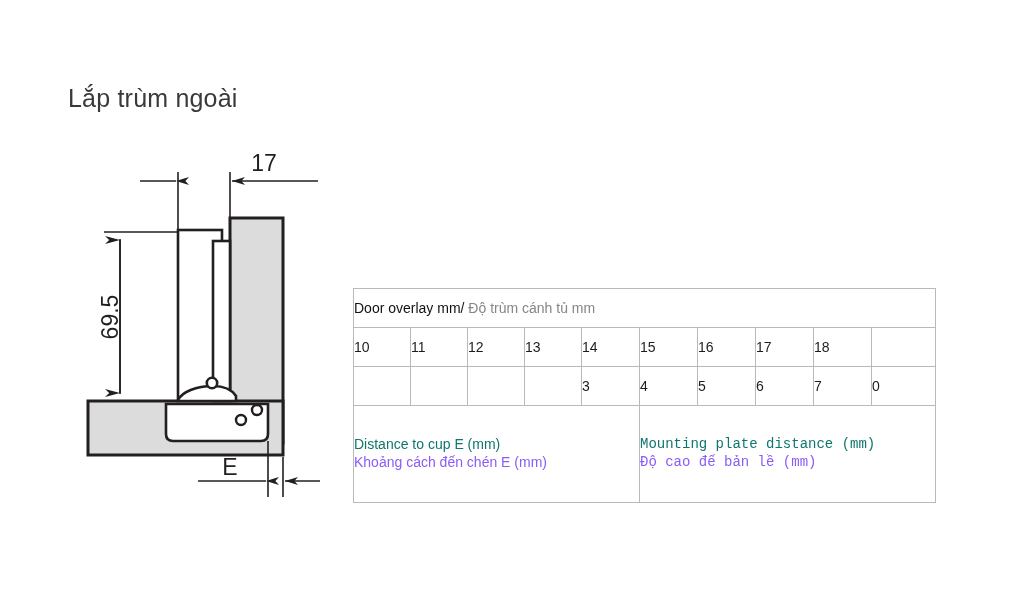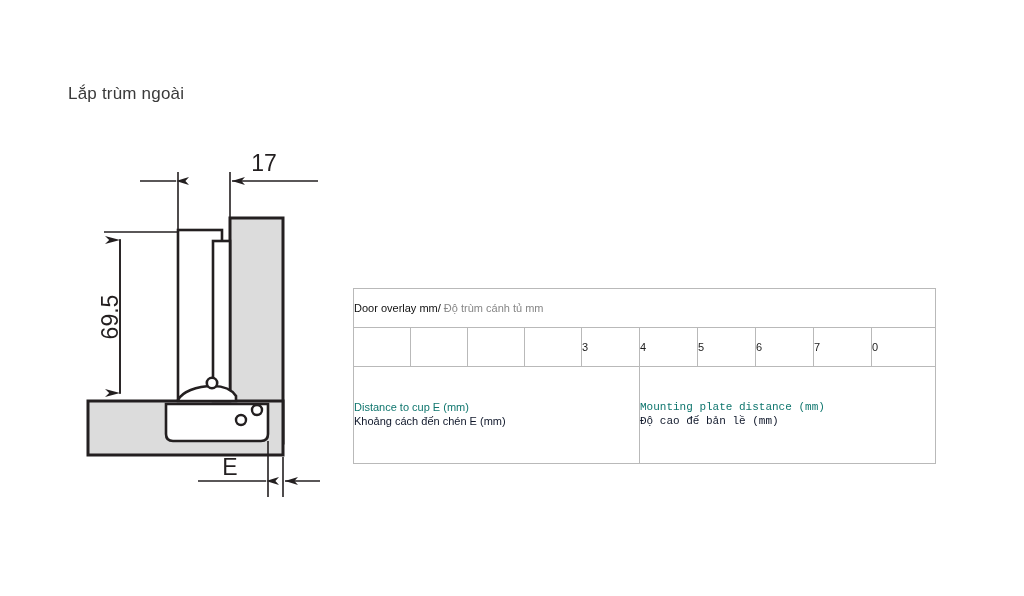--- a/index.html
+++ b/index.html
@@ -13,21 +13,21 @@
     position: relative;
     font-family: "Liberation Sans", sans-serif;
     overflow: hidden;
   }
 
   
   #diagram-title {
     position: absolute;
     left: 68px;
     top: 84px;
-    font-size: 17px;
+    font-size: 25px;
     color: #3a3a3a;
     letter-spacing: 0.2px;
     white-space: nowrap;
   }
 
   
   #technical-drawing {
     position: absolute;
     left: 0;
     top: 0;
@@ -42,21 +42,21 @@
   #spec-table {
     position: absolute;
     left: 353px;
     top: 288px;
     width: 582px;
     border-collapse: collapse;
     table-layout: fixed;
   }
   #spec-table td {
     border: 1px solid #b9b9b9;
-    font-size: 11px;
+    font-size: 14px;
     color: #1c1c1c;
     padding: 0;
     vertical-align: middle;
     background: #ffffff;
     margin-top: 20px;
   }
 
   td.header-cell {
     height: 38px;
     padding-left: 11px;
@@ -82,21 +82,21 @@
   td.blank { }
 
   td.legend-cell {
     height: 96px;
     padding: 7px 10px 8px 11px;
     vertical-align: top;
     line-height: 1.27;
     font-size: 18.5px;
   }
   td.legend-cell .en { color: #0f766e; display: block; }
-  td.legend-cell .vi { color: #0f172a; display: block; }
+  td.legend-cell .vi { color: #8b5cf6; display: block; }
   td.legend-cell.shaded { background: #cccccc; font-family: Liberation Mono, monospace; }
 </style>
 </head>
 <body>
 
 <div id="diagram-title">Lắp trùm ngoài</div>
 
 <div id="technical-drawing">
   <svg width="345" height="596" viewBox="0 0 345 596" xmlns="http://www.w3.org/2000/svg">
     <defs>
@@ -178,20 +178,32 @@
     <col style="width:58px">
       <col style="width:64px">
   </colgroup>
   <tbody>
     <tr>
       <td class="header-cell" colspan="10">
         <span class="en">Door overlay mm/</span><span class="vi"> Độ trùm cánh tủ mm</span>
       </td>
     </tr>
     <tr>
+      <td class="overlay-cell">10</td>
+      <td class="overlay-cell">11</td>
+      <td class="overlay-cell">12</td>
+      <td class="overlay-cell">13</td>
+      <td class="overlay-cell">14</td>
+      <td class="overlay-cell">15</td>
+      <td class="overlay-cell">16</td>
+      <td class="overlay-cell">17</td>
+      <td class="overlay-cell">18</td>
+      <td class="overlay-cell blank"></td>
+    </tr>
+    <tr>
       <td class="plate-cell blank"></td>
       <td class="plate-cell blank"></td>
       <td class="plate-cell blank"></td>
       <td class="plate-cell blank"></td>
       <td class="plate-cell">3</td>
       <td class="plate-cell">4</td>
       <td class="plate-cell">5</td>
       <td class="plate-cell">6</td>
       <td class="plate-cell">7</td>
       <td class="plate-cell shaded">0</td>

